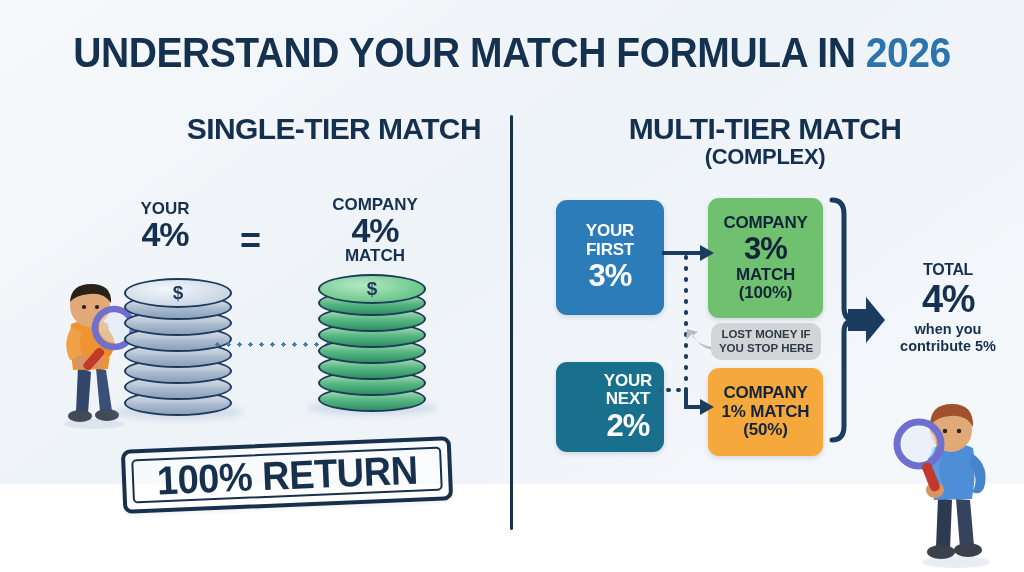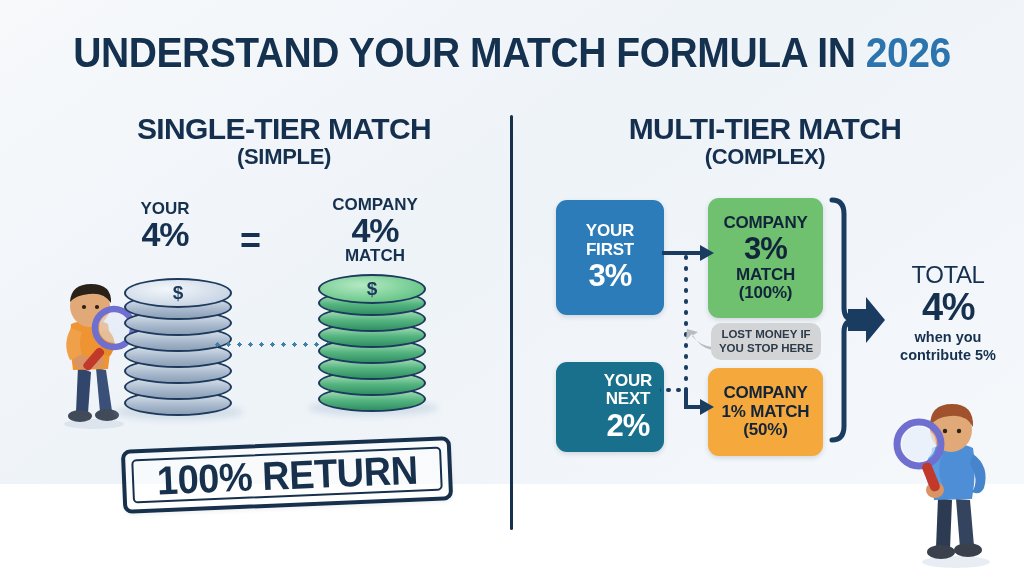--- a/index.html
+++ b/index.html
@@ -37,21 +37,21 @@
   }
 
   
   .sec-head {
     position: absolute; text-align: center;
     color: #15304e; font-weight: 700;
     line-height: 1.07;
   }
   .sec-head .main { font-size: 30px; letter-spacing: -0.6px; display:block; }
   .sec-head .sub  { font-size: 22px; letter-spacing: -0.3px; display:block; }
-  #head-left  { left: 64px;  top: 113px; width: 440px; }
+  #head-left  { left: 41px;  top: 113px; width: 440px; text-align: right; }
   #head-right { left: 540px; top: 113px; width: 450px; }
 
   
   .lbl-stack {
     position: absolute; text-align: center;
     color: #16314f; font-weight: 700; line-height: 1.0;
   }
   .lbl-stack .small { font-size: 17px; letter-spacing: 0px; display:block; }
   .lbl-stack .big   { font-size: 34px; letter-spacing: -1px; display:block; }
   #lbl-your    { left: 105px; top: 200px; width: 120px; }
@@ -143,40 +143,39 @@
   }
 
   
   .conn { position: absolute; }
 
   
   .total {
     position: absolute; left: 872px; top: 262px; width: 152px;
     text-align: center; color:#16314f;
   }
-  .total .t1 { font-size: 24px; font-weight: 400; display:block; line-height:1.05; letter-spacing:-.4px;}
+  .total .t1 { font-size: 16px; font-weight: 700; display:block; line-height:1.05; letter-spacing:-.4px;}
   .total .t2 { font-size: 38px; font-weight: 800; display:block; line-height:1.0; letter-spacing:-1.5px; margin: 1px 0 3px;}
   .total .t3 { font-size: 14.5px; font-weight: 700; display:block; line-height:1.2;}
 
   .fig { position: absolute; }
 </style>
 </head>
 <body>
 
 <div id="canvas">
 
   <div class="title">
     <span>UNDERSTAND YOUR MATCH FORMULA IN </span><span class="year">2026</span>
   </div>
 
   <div class="divider"></div>
 
   <div class="sec-head" id="head-left">
     <span class="main">SINGLE-TIER MATCH</span>
-    <span class="sub">(SIMPLE)</span>
   </div>
 
   <div class="sec-head" id="head-right">
     <span class="main">MULTI-TIER MATCH</span>
     <span class="sub">(COMPLEX)</span>
   </div>
 
   <div class="lbl-stack" id="lbl-your">
     <span class="small">YOUR</span>
     <span class="big">4%</span>

